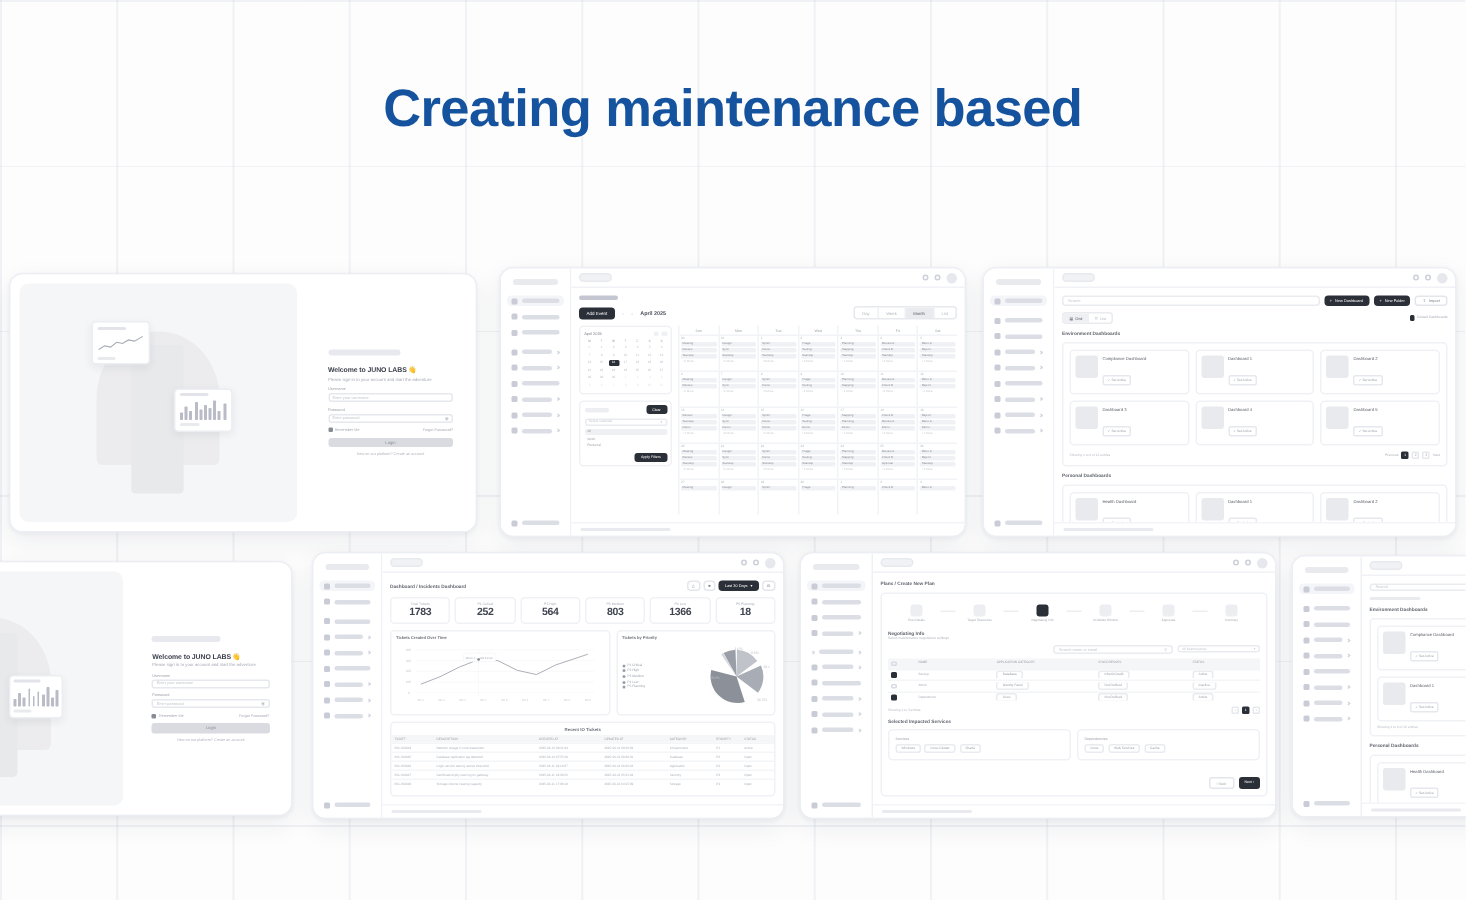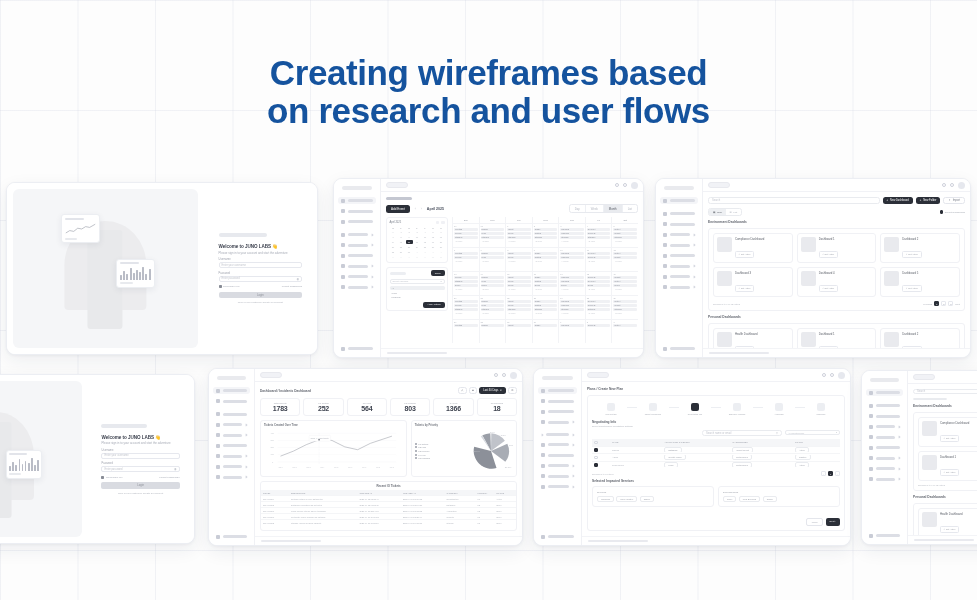--- a/index.html
+++ b/index.html
@@ -204,22 +204,21 @@
   .btn-out { border:1px solid #e4e6ec; color:#aeb2bb; border-radius:2px; font-size:2.4px; padding:1.5px 4px; }
   .btn-fill { background:#2b2f38; color:#fff; border-radius:2px; font-size:2.4px; padding:1.5px 4px; }
 </style>
 </head>
 <body>
 
 <div id="stage">
 
   <div id="hdr">
     <div id="h1">
-      <span class="ln">Creating wireframes based</span>
-      <span class="ln">on research and user flows</span>
+      <span class="ln">Creating maintenance based</span>
     </div>
   </div>
 
   <div class="mock" style="left:6px; top:182px; width:312px; height:173px;">
     <div class="login">
       <div class="login-art">
         <div class="blob"></div>
         <div class="bar-tall"></div>
         <div class="fcard" style="left:26%; top:16%; width:21%;">
           <div class="cap"></div>

